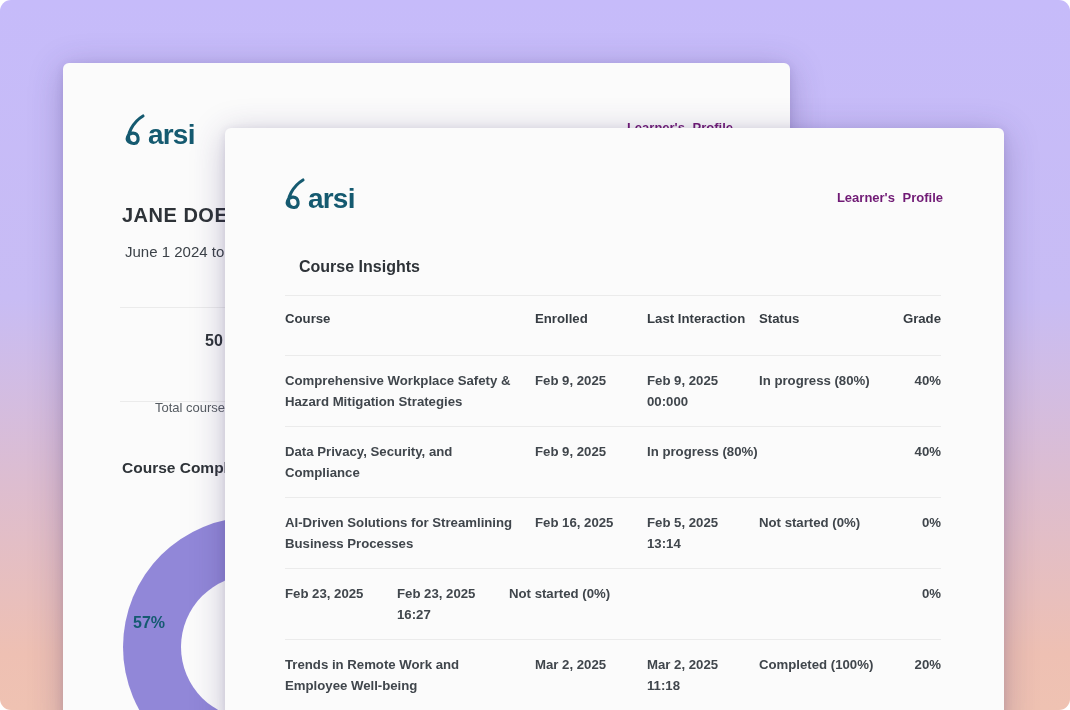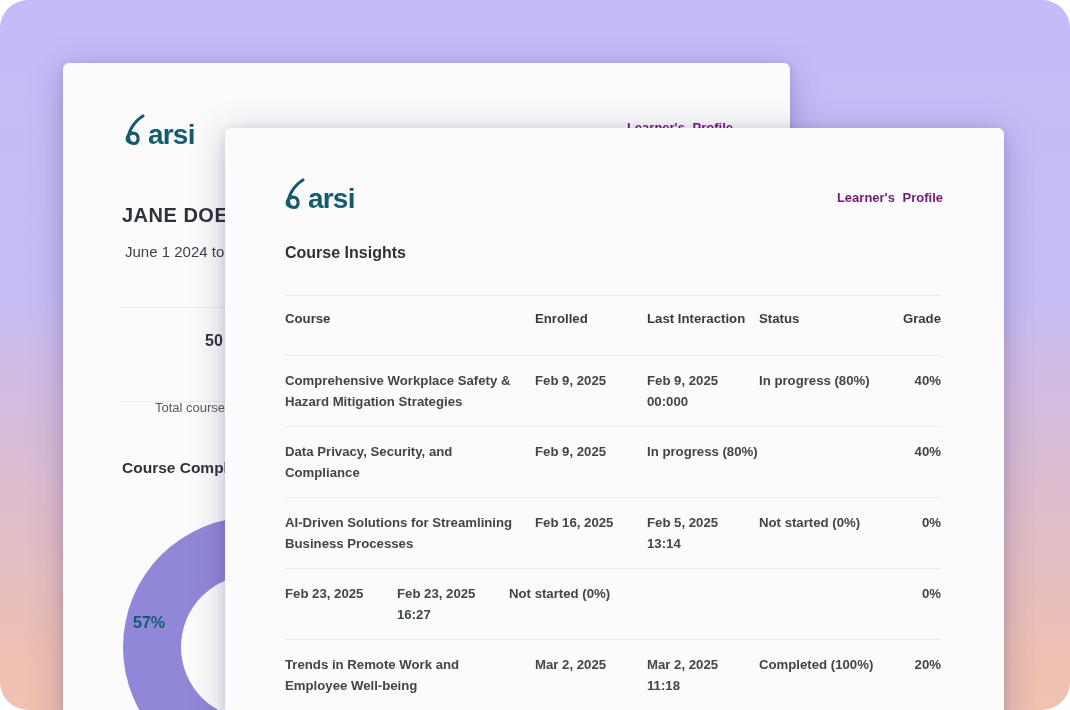--- a/index.html
+++ b/index.html
@@ -1,19 +1,19 @@
 <!DOCTYPE html>
 <html><head>
 <meta charset="utf-8">
 <style>
   html,body{margin:0;padding:0;background:#ffffff;}
   body{width:1070px;height:710px;overflow:hidden;
        font-family:"Liberation Sans","DejaVu Sans",sans-serif;
        -webkit-font-smoothing:antialiased;}
-  .stage{position:relative;width:1070px;height:710px;border-radius:28px;overflow:hidden;
+  .stage{position:relative;width:1070px;height:710px;border-radius:11px;overflow:hidden;
          background:linear-gradient(180deg,#c6bbfa 0%,#c8bcf4 42%,#ddbdd0 68%,#eec0b3 92%,#efc2b2 100%);}
   .card{position:absolute;background:#fbfbfb;border-radius:6px 6px 0 0;
         box-shadow:0 6px 34px rgba(55,40,105,.28),0 2px 8px rgba(55,40,105,.12);}
   .card-back{left:63px;top:63px;width:727px;height:667px;}
   .card-front{left:225px;top:128px;width:779px;height:602px;}
 
   
   .logo{position:absolute;display:flex;align-items:flex-end;gap:1px;color:#155a70;}
   .logo svg{display:block;}
   .logo .logo-suffix{font-size:28px;font-weight:bold;letter-spacing:-.8px;line-height:1;
@@ -30,21 +30,21 @@
   .section-title-back{position:absolute;left:59px;top:396px;font-size:15.5px;font-weight:bold;
                       color:#2e3338;margin:0;}
   .donut{position:absolute;left:60px;top:454px;width:260px;height:260px;border-radius:50%;
          background:conic-gradient(from 0deg,#e9e6f5 0 43%,#9187d8 43% 100%);}
   .donut-hole{position:absolute;left:58px;top:58px;width:144px;height:144px;border-radius:50%;
               background:#fbfbfb;}
   .donut-label{position:absolute;left:70px;top:551px;font-size:16px;font-weight:bold;color:#155a70;}
 
   
   .section-title-front{position:absolute;left:60px;top:116px;font-size:16px;font-weight:bold;
-                       color:#2e3338;margin:0;}
+                       color:#2e3338;margin:14px;}
   .insights-table{position:absolute;left:60px;top:167px;width:656px;font-size:13.2px;color:#40464c;font-weight:bold;}
   .trow{display:flex;align-items:flex-start;border-bottom:1px solid #ebebeb;
         padding:14px 0;min-height:35px;line-height:21px;}
   .thead{border-top:1px solid #ebebeb;padding:12px 0;color:#363c42;}
   .c{box-sizing:border-box;}
   .col-course{width:250px;padding-right:18px;}
   .col-enrolled{width:112px;padding-right:8px;}
   .col-last{width:112px;padding-right:8px;}
   .col-status{width:135px;padding-right:8px;}
   .col-grade{flex:1;text-align:right;}

